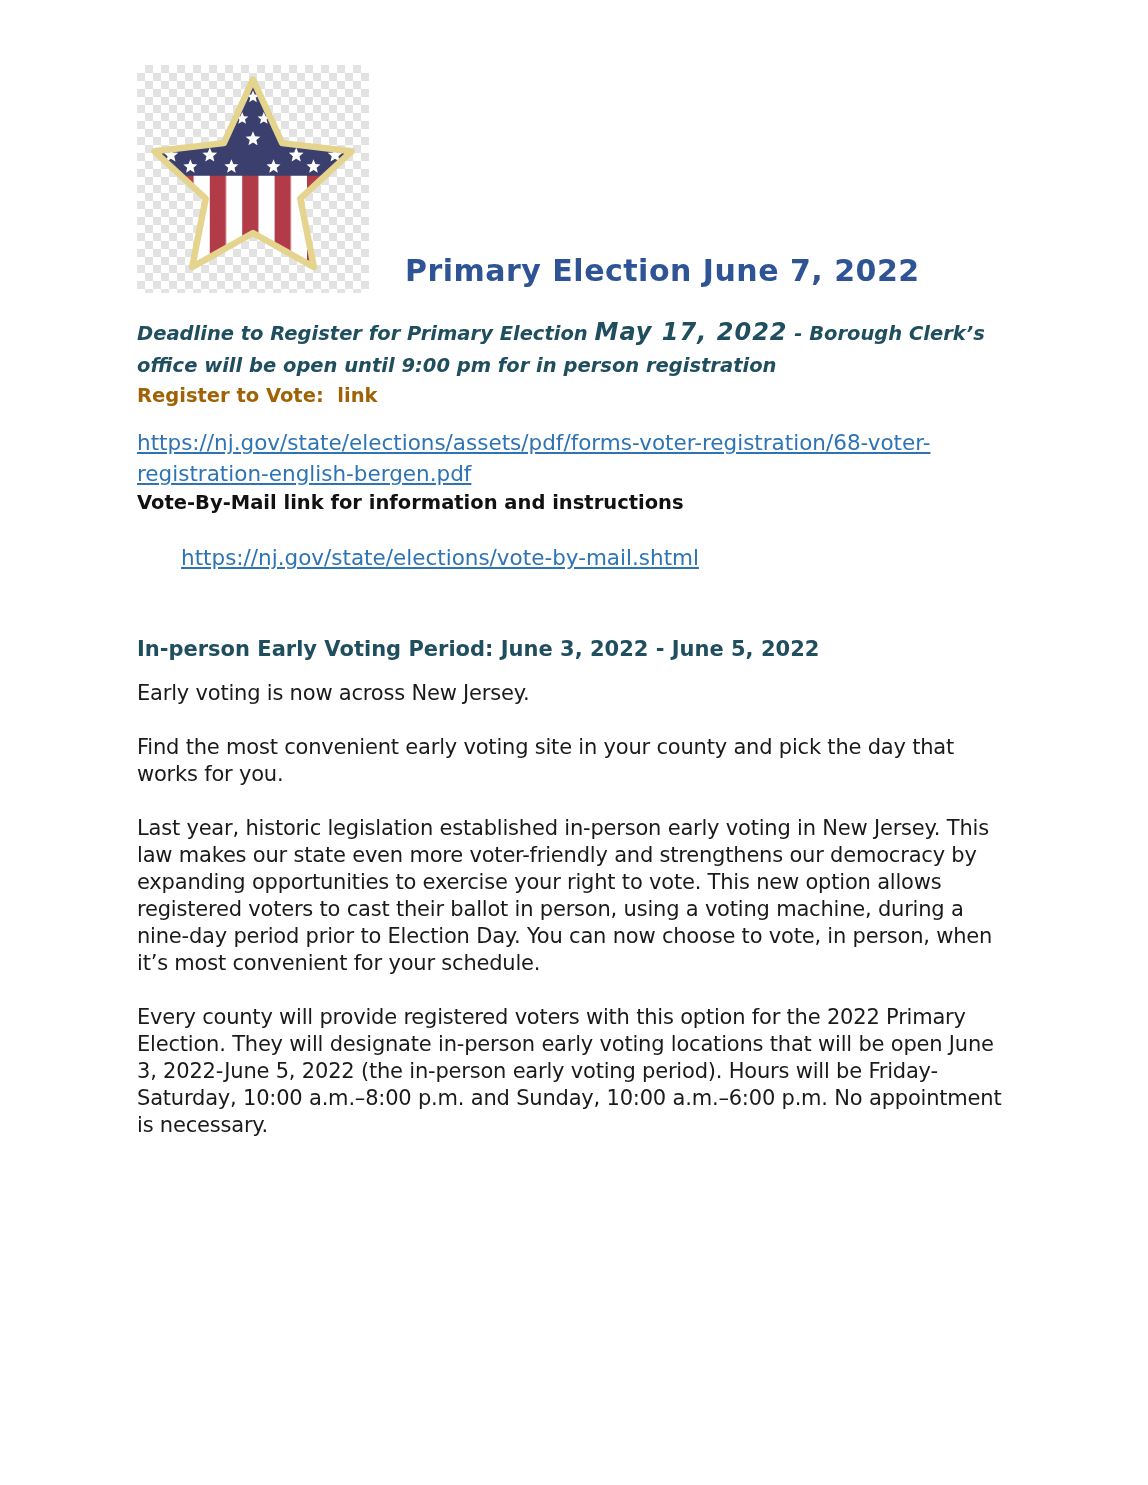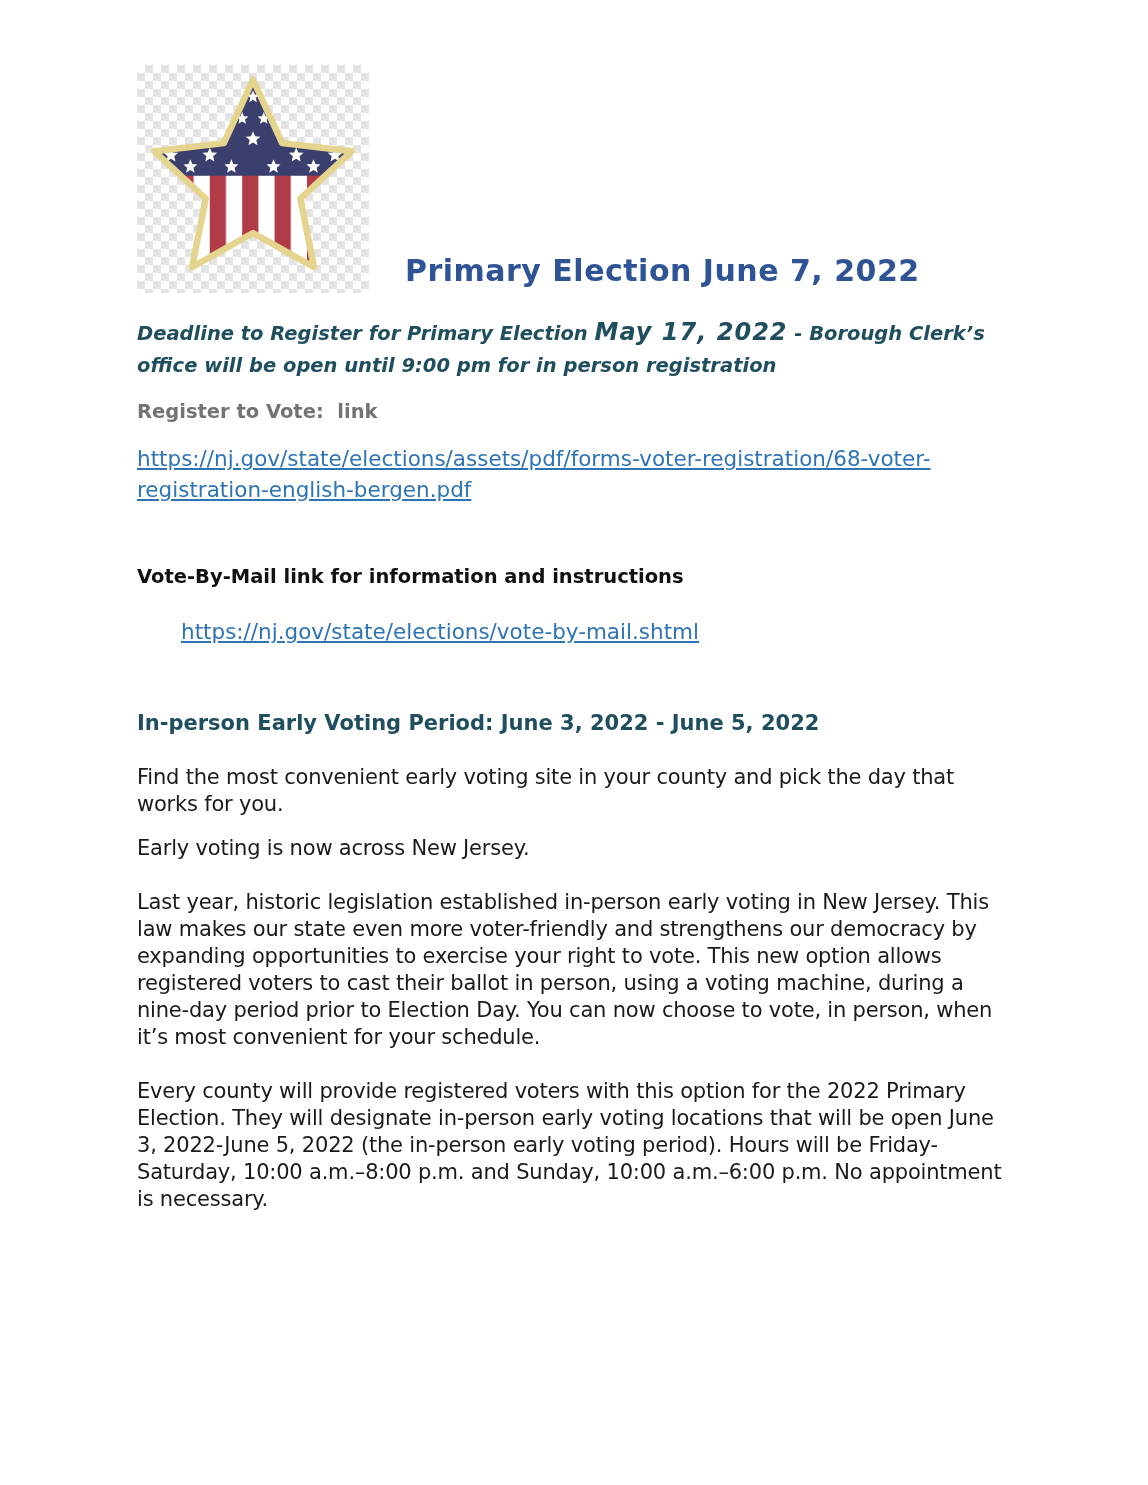--- a/index.html
+++ b/index.html
@@ -53,38 +53,37 @@
     font-weight: bold;
     line-height: 32px;
     color: #1F4E5F;
     font-style: italic;
   }
   .deadline .date {
     font-size: 24px;
     letter-spacing: 1px;
   }
   .teal-heading {
-    margin-top: 16px;
+    margin-top: 0;
     max-width: 885px;
     font-size: 19.5px;
     font-weight: bold;
     line-height: 28px;
-    color: #737373;
+    color: #a16207;
     white-space: pre-wrap;
   }
   .early-heading {
     margin-top: 62px;
     max-width: 885px;
     font-size: 21px;
     font-weight: bold;
     line-height: 28px;
     color: #1F4E5F;
   }
   .black-heading {
-    margin-top: 58px;
     max-width: 885px;
     font-size: 19.5px;
     font-weight: bold;
     line-height: 28px;
     color: #111111;
   }
   
   .link-para { margin-top: 17px; max-width: 880px; font-size: 21.5px; line-height: 31px; }
   .link-para.second { margin-top: 25px; margin-left: 44px; }
   .link-para a {
@@ -150,18 +149,18 @@
   <p class="teal-heading">Register to Vote:  link</p>
 
   <p class="link-para"><a href="#">https://nj.gov/state/elections/assets/pdf/forms-voter-registration/68-voter-registration-english-bergen.pdf</a></p>
 
   <p class="black-heading">Vote-By-Mail link for information and instructions</p>
 
   <p class="link-para second"><a href="#">https://nj.gov/state/elections/vote-by-mail.shtml</a></p>
 
   <p class="early-heading">In-person Early Voting Period: June 3, 2022 - June 5, 2022</p>
 
+  <p class="body-para p1">Early voting is now across New Jersey.</p>
   <p class="body-para p2">Find the most convenient early voting site in your county and pick the day that works for you.</p>
-  <p class="body-para p1">Early voting is now across New Jersey.</p>
   <p class="body-para p3">Last year, historic legislation established in-person early voting in New Jersey. This law makes our state even more voter-friendly and strengthens our democracy by expanding opportunities to exercise your right to vote. This new option allows registered voters to cast their ballot in person, using a voting machine, during a nine-day period prior to Election Day. You can now choose to vote, in person, when it’s most convenient for your schedule.</p>
   <p class="body-para p4">Every county will provide registered voters with this option for the 2022 Primary Election. They will designate in-person early voting locations that will be open June 3, 2022-June 5, 2022 (the in-person early voting period). Hours will be Friday-Saturday, 10:00 a.m.–8:00 p.m. and Sunday, 10:00 a.m.–6:00 p.m. No appointment is necessary.</p>
 
 </div>
 
 </body></html>

